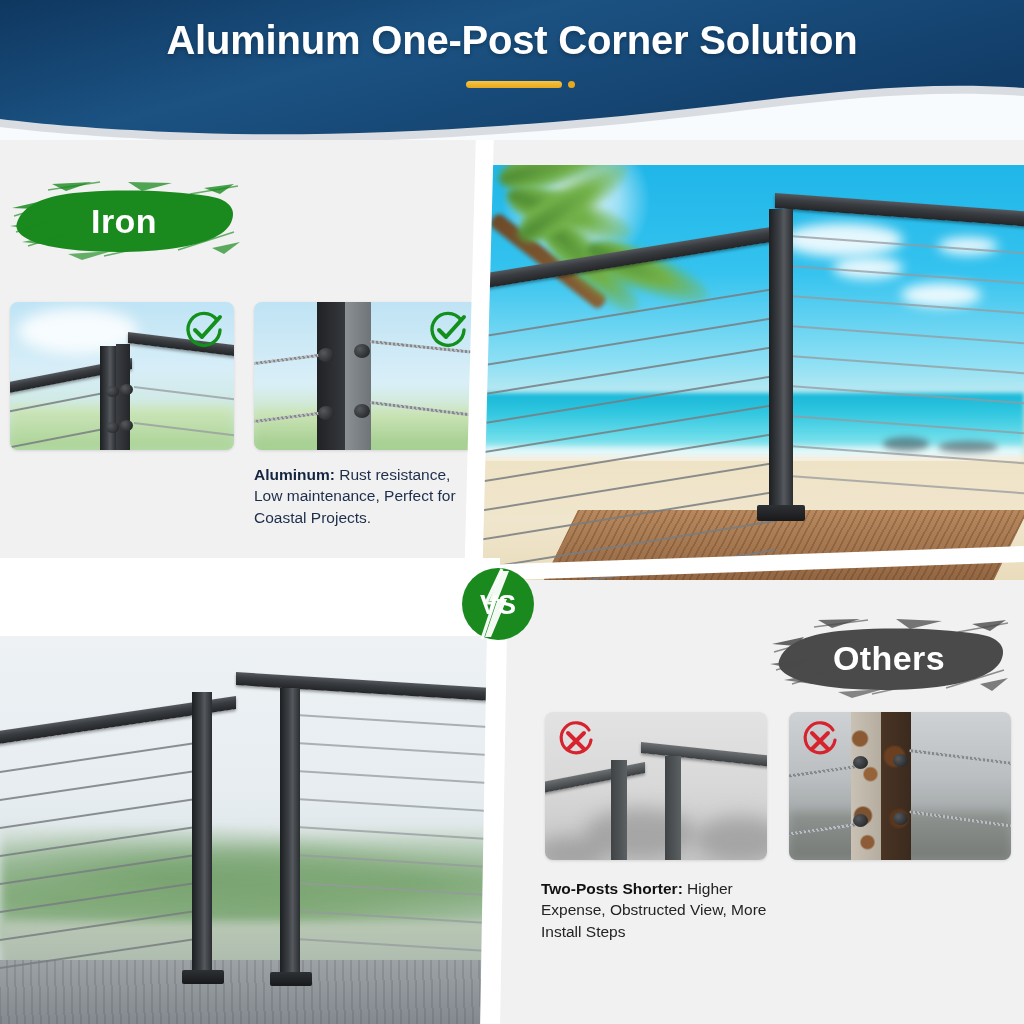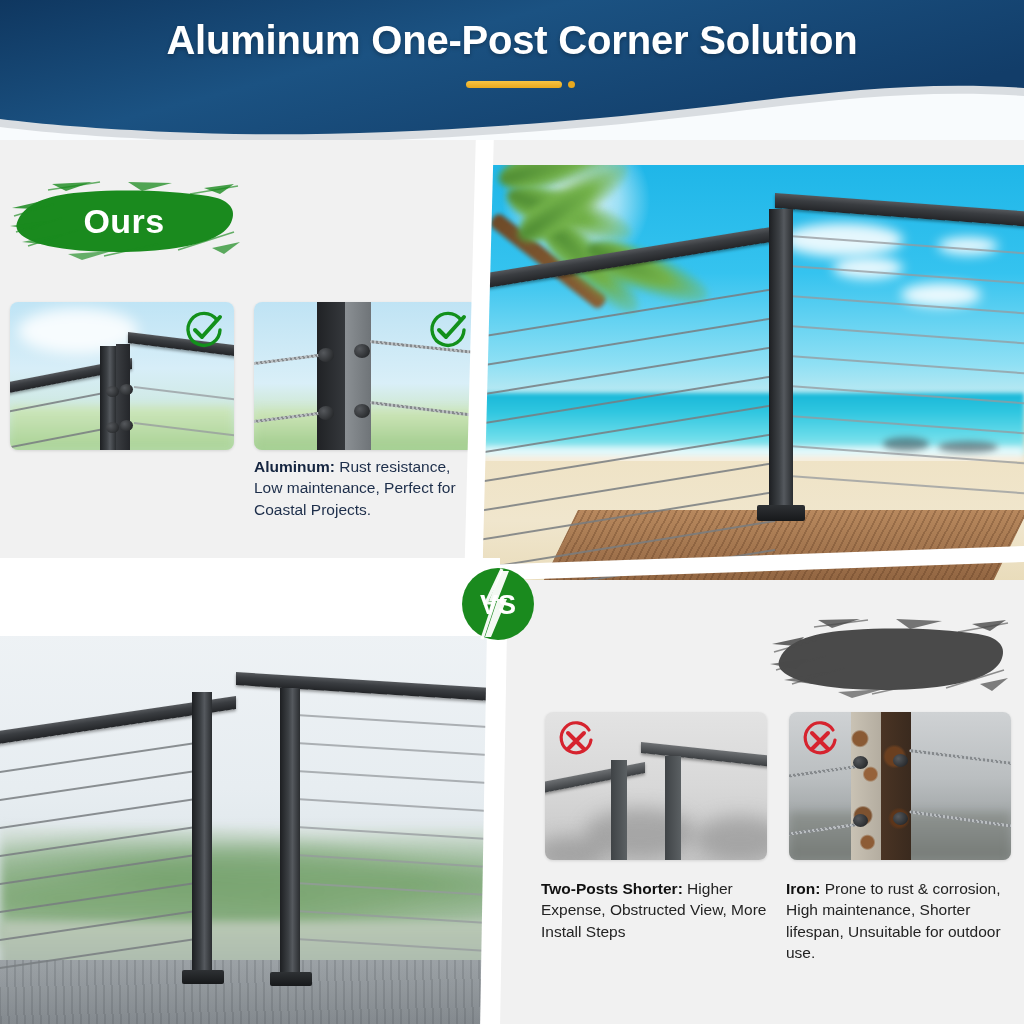--- a/index.html
+++ b/index.html
@@ -417,21 +417,21 @@
         <g stroke="#1a8a1e" stroke-width="1.6" opacity="0.65">
           <line x1="6" y1="36" x2="46" y2="24"></line>
           <line x1="8" y1="52" x2="54" y2="38"></line>
           <line x1="20" y1="66" x2="70" y2="50"></line>
           <line x1="170" y1="70" x2="226" y2="52"></line>
           <line x1="182" y1="14" x2="230" y2="6"></line>
           <line x1="96" y1="76" x2="150" y2="64"></line>
           <line x1="40" y1="10" x2="92" y2="2"></line>
         </g>
       </svg>
-      <span class="brush-label">Ours</span>
+      <span class="brush-label">Iron</span>
     </div>
 
     <div class="thumb" id="thumb-onepost" style="left:10px;top:162px;width:224px;height:148px;">
       <div class="cloudy"></div>
       <div style="position:absolute;left:0;top:104px;width:224px;height:44px;background:linear-gradient(180deg,#cfe7bd,#a9d295);filter:blur(4px);"></div>
       <div class="rail-top" style="left:-4px;top:56px;width:126px;height:11px;transform:skewY(-11deg);transform-origin:right center;"></div>
       <div class="rail-top" style="left:118px;top:30px;width:112px;height:11px;transform:skewY(7deg);transform-origin:left center;"></div>
       <div class="cable" style="left:0;top:90px;width:94px;transform:skewY(-11deg);transform-origin:right center;"></div>
       <div class="cable" style="left:0;top:126px;width:94px;transform:skewY(-11deg);transform-origin:right center;"></div>
       <div class="cable cable-lite" style="left:124px;top:84px;width:104px;transform:skewY(7deg);transform-origin:left center;"></div>
@@ -460,21 +460,21 @@
       <div class="fitting" style="left:64px;top:46px;width:16px;height:14px;"></div>
       <div class="fitting" style="left:100px;top:42px;width:16px;height:14px;"></div>
       <div class="fitting" style="left:64px;top:104px;width:16px;height:14px;"></div>
       <div class="fitting" style="left:100px;top:102px;width:16px;height:14px;"></div>
       <svg class="badge-icon" style="left:172px;top:6px;" width="44" height="44" viewBox="0 0 44 44">
         <path d="M35,12 A16,16 0 1 0 38,22" fill="none" stroke="#12901b" stroke-width="3.4" stroke-linecap="round"></path>
         <path d="M13,22 L20,29 L38,9" fill="none" stroke="#12901b" stroke-width="4" stroke-linecap="round" stroke-linejoin="round"></path>
       </svg>
     </div>
 
-    <div class="caption" style="left:254px;top:316px;width:226px;">
+    <div class="caption" style="left:254px;top:324px;width:226px;">
       <b>Aluminum:</b><span> Rust resistance, Low maintenance, Perfect for Coastal Projects.</span>
     </div>
 
     <div class="brush" style="left:768px;top:478px;width:242px;height:80px;">
       <svg width="242" height="80" viewBox="0 0 242 80">
         <g fill="#4a4a4a">
           <path d="M12,40 C20,22 48,14 84,12 C128,9 176,11 210,16 C230,19 238,28 234,40 C230,54 208,63 176,68 C134,74 76,73 44,66 C20,60 6,52 12,40 Z"></path>
           <path d="M4,26 l32,-7 l-8,9 z" opacity="0.85"></path>
           <path d="M2,46 l38,-5 l-12,10 z" opacity="0.75"></path>
           <path d="M16,62 l42,-8 l-14,12 z" opacity="0.7"></path>
@@ -487,20 +487,21 @@
         <g stroke="#4a4a4a" stroke-width="1.6" opacity="0.6">
           <line x1="6" y1="34" x2="48" y2="22"></line>
           <line x1="8" y1="52" x2="58" y2="38"></line>
           <line x1="24" y1="66" x2="76" y2="50"></line>
           <line x1="178" y1="70" x2="236" y2="52"></line>
           <line x1="190" y1="14" x2="240" y2="5"></line>
           <line x1="104" y1="76" x2="158" y2="64"></line>
           <line x1="46" y1="9" x2="100" y2="2"></line>
         </g>
       </svg>
+      <span class="brush-label">Others</span>
     </div>
 
     <div class="thumb" id="thumb-twopost" style="left:545px;top:572px;width:222px;height:148px;">
       <div class="blurcloud" style="left:40px;top:96px;width:110px;height:50px;"></div>
       <div class="blurcloud" style="left:150px;top:104px;width:90px;height:46px;"></div>
       <div class="blurcloud" style="left:-10px;top:124px;width:70px;height:34px;"></div>
       <div class="rail-top" style="left:-4px;top:50px;width:104px;height:11px;transform:skewY(-11deg);transform-origin:right center;background:linear-gradient(180deg,#6e7174,#3c3f42);"></div>
       <div class="rail-top" style="left:96px;top:30px;width:132px;height:11px;transform:skewY(6deg);transform-origin:left center;background:linear-gradient(180deg,#6e7174,#3c3f42);"></div>
       <div class="post" style="left:66px;top:48px;width:16px;height:100px;background:linear-gradient(90deg,#3f4346,#5b6063);"></div>
       <div class="post" style="left:120px;top:44px;width:16px;height:104px;background:linear-gradient(90deg,#3f4346,#5b6063);"></div>
@@ -524,23 +525,20 @@
       <div class="fitting" style="left:104px;top:100px;width:15px;height:13px;"></div>
       <svg class="badge-icon" style="left:10px;top:8px;" width="42" height="42" viewBox="0 0 42 42">
         <path d="M34,10 A15,15 0 1 0 36,20" fill="none" stroke="#d6232e" stroke-width="3.2" stroke-linecap="round"></path>
         <path d="M13,13 L29,29 M29,13 L13,29" fill="none" stroke="#d6232e" stroke-width="4" stroke-linecap="round"></path>
       </svg>
     </div>
 
     <div class="caption dark" style="left:541px;top:738px;width:226px;">
       <b>Two-Posts Shorter:</b><span> Higher Expense, Obstructed View, More Install Steps</span>
     </div>
-    <div class="caption dark" style="left:786px;top:738px;width:232px;">
-      <b>Iron:</b><span> Prone to rust &amp; corrosion, High maintenance, Shorter lifespan, Unsuitable for outdoor use.</span>
-    </div>
 
   </div>
 
   <svg id="vs-badge" viewBox="0 0 74 74">
     <circle cx="37" cy="37" r="36" fill="#1a8a1e"></circle>
     <path d="M40,4 L28,34 L36,34 L24,70 L30,70 L46,32 L37,32 L48,4 Z" fill="#ffffff" opacity="0.95"></path>
     <text x="37" y="47" text-anchor="middle" font-family="Liberation Sans, sans-serif" font-size="27" font-weight="bold" fill="#ffffff">VS</text>
     <path d="M41,2 L25,36 L33,36 L21,72" fill="none" stroke="#ffffff" stroke-width="3.2" opacity="0.95"></path>
   </svg>
 

